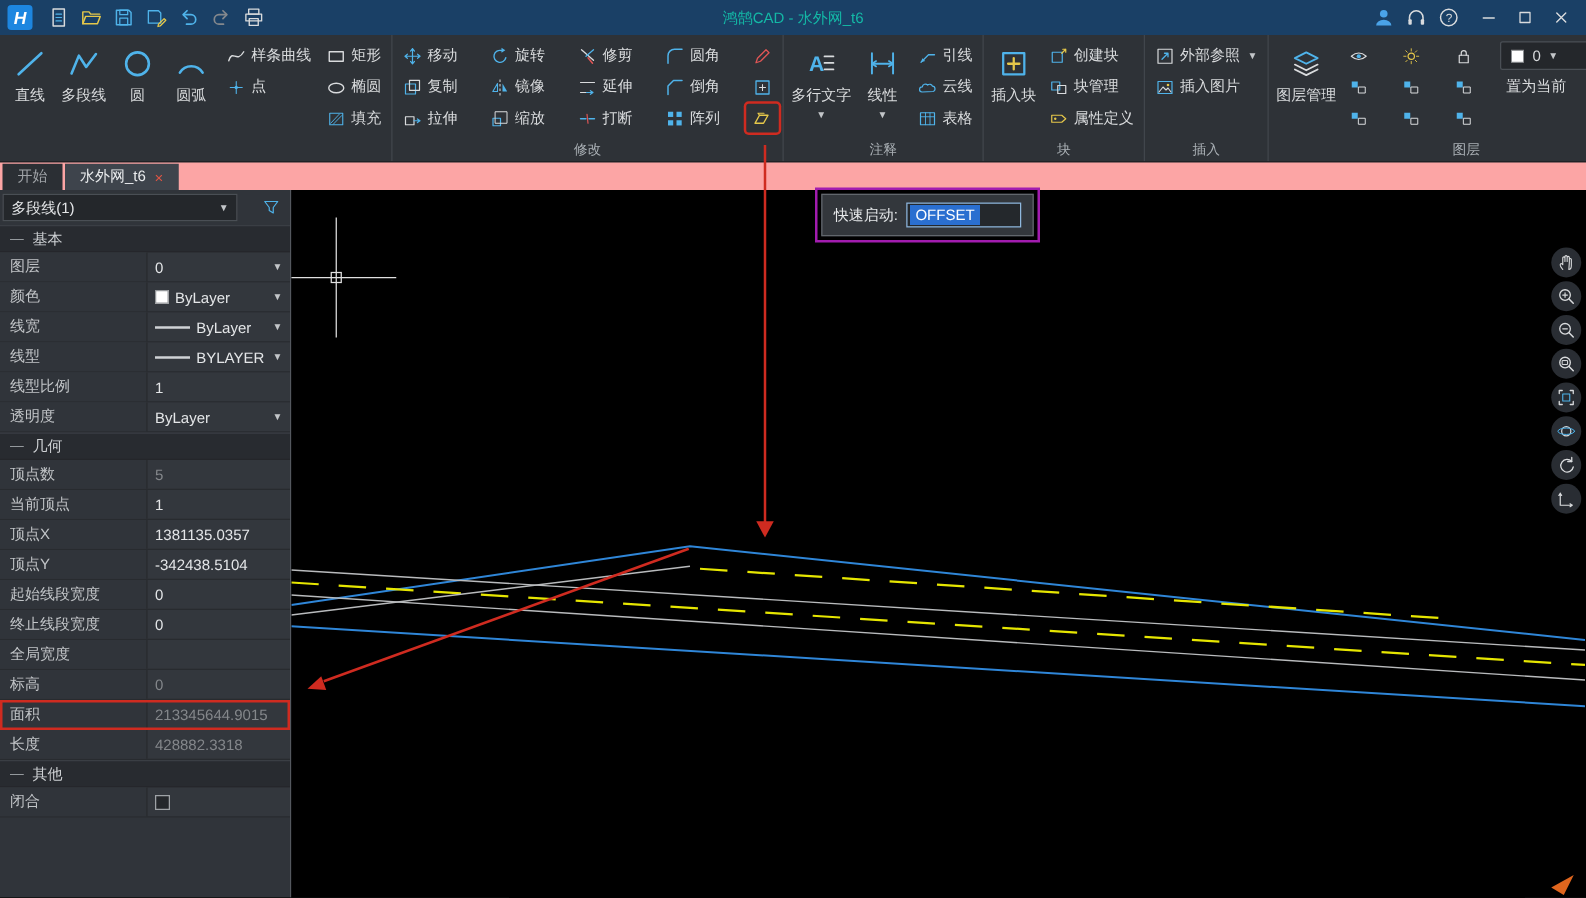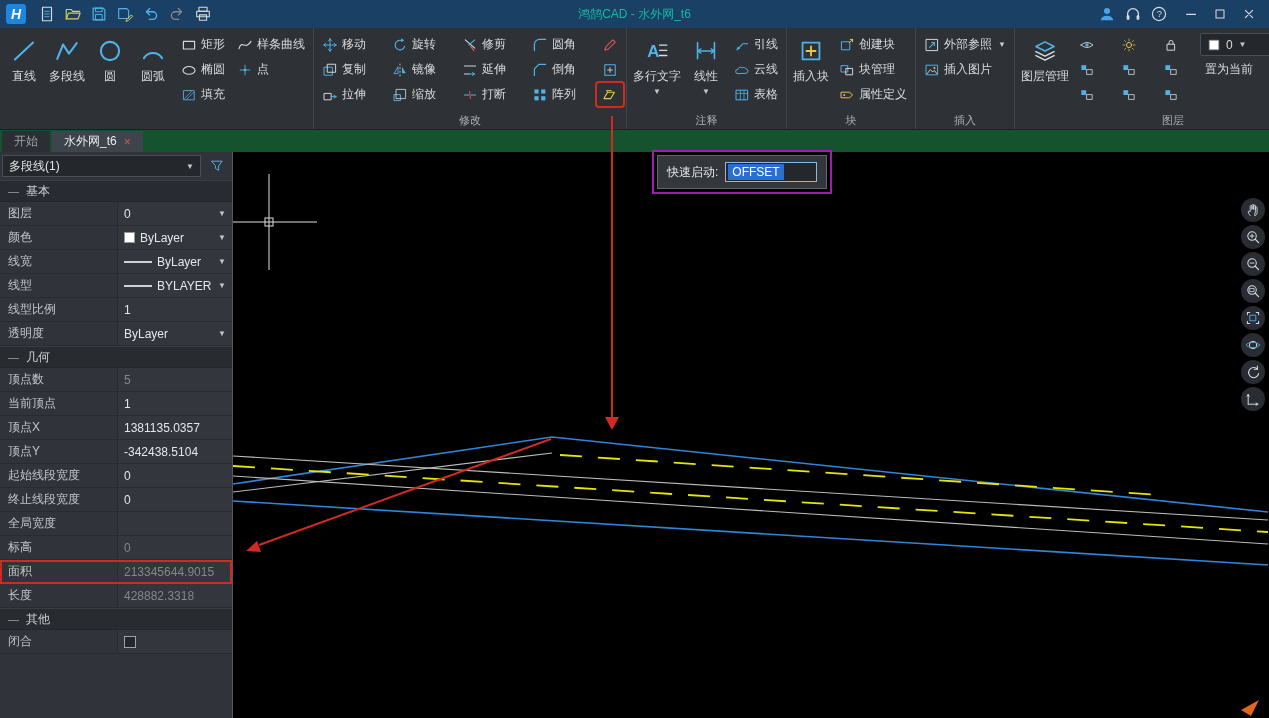--- a/index.html
+++ b/index.html
@@ -31,31 +31,31 @@
 .small-btn{display:flex;align-items:center;gap:4px;height:23px;padding:0 5px;border-radius:2px;white-space:nowrap;color:#d9dbdd;}
 .small-btn.wide{width:128px;background:#24272b;border:1px solid #4a4f55;border-radius:2px;}
 .rows-grid{display:flex;flex-direction:column;gap:2px;padding-top:3px;}
 .row-line{display:flex;gap:16px;align-items:center;}
 .caret{font-size:8px;color:#c3c6c9;margin-left:auto;}
 .small-btn .caret{margin-left:2px;}
 .red-box{box-shadow:0 0 0 2px #cf2b20;}
 .panel-stub{width:26px;display:flex;align-items:center;justify-content:center;border-right:none;}
 
 
-#tabstrip{height:22px;flex:0 0 22px;background:#14532d;display:flex;align-items:flex-end;padding-left:2px;gap:2px;}
+#tabstrip{height:22px;flex:0 0 22px;background:#fca5a5;display:flex;align-items:flex-end;padding-left:2px;gap:2px;}
 .tab{height:21px;display:flex;align-items:center;padding:0 12px;background:#2b2f34;color:#9ea2a6;gap:7px;}
 .tab.active{background:#3e444c;color:#e9ebed;}
 .tab-close{color:#e05544;font-size:12px;line-height:1;}
 
 
 #main{flex:1;display:flex;min-height:0;}
 
 
 #props{width:233px;flex:0 0 233px;background:#30343a;border-right:1px solid #54585e;display:flex;flex-direction:column;}
-.selector{height:28px;flex:0 0 28px;display:flex;align-items:center;padding:3px 2px;gap:3px;}
+.selector{height:28px;flex:0 0 28px;display:flex;align-items:center;padding:3px 2px;gap:14px;}
 .selector-dd{flex:1;height:22px;background:#24272b;border:1px solid #4a4f55;display:flex;align-items:center;padding:0 6px;color:#e3e5e7;}
 .sel-tool{width:26px;height:22px;display:flex;align-items:center;justify-content:center;border:1px solid transparent;border-radius:2px;}
 .sec-hdr{height:22px;background:#282b30;display:flex;align-items:center;gap:7px;padding:0 8px;color:#ced1d4;border-top:1px solid #3a3e44;border-bottom:1px solid #24262a;}
 .minus{color:#9ea2a6;font-size:11px;}
 .prow{height:24px;display:flex;background:#33373d;border-bottom:1px solid #282b2f;}
 .prow .pl{width:118px;flex:0 0 118px;padding:0 8px;display:flex;align-items:center;color:#c2c5c8;background:#30343a;border-right:1px solid #282b2f;white-space:nowrap;overflow:hidden;}
 .prow .pv{flex:1;display:flex;align-items:center;padding:0 6px;gap:5px;color:#e4e6e8;overflow:hidden;}
 .prow.readonly .pv{color:#84878b;}
 .hl-red{outline:2px solid #cf2b20;outline-offset:-2px;}
 .swatch-color{width:11px;height:11px;background:#fff;border:1px solid #94979a;flex:0 0 11px;}
@@ -241,20 +241,39 @@
                   </svg>
                 </span>
               </div>
               <div class="big-label">圆弧</div>
             </div>
           </div>
           <div class="small-col">
             <div class="small-btn">
               <span class="icon" style="display: flex; align-items: center;">
                 <svg width="16" height="16" viewBox="0 0 20 20">
+                  <path d="M2.5 14.5C6 2.5 10.5 17.5 17.5 5.5" fill="none" stroke="#d9dbdd" stroke-width="1.4" stroke-linecap="round" stroke-linejoin="round"></path>
+                </svg>
+              </span>
+              <span class="sb-label">样条曲线</span>
+            </div>
+            <div class="small-btn">
+              <span class="icon" style="display: flex; align-items: center;">
+                <svg width="16" height="16" viewBox="0 0 20 20">
+                  <path d="M10 4V16M4 10H16" fill="none" stroke="#4fb3ea" stroke-width="1.1" stroke-linecap="round" stroke-linejoin="round"></path>
+                  <circle cx="10" cy="10" r="1.7" fill="#4fb3ea"></circle>
+                </svg>
+              </span>
+              <span class="sb-label">点</span>
+            </div>
+          </div>
+          <div class="small-col">
+            <div class="small-btn">
+              <span class="icon" style="display: flex; align-items: center;">
+                <svg width="16" height="16" viewBox="0 0 20 20">
                   <rect x="3" y="5.5" width="14" height="9.5" fill="none" stroke="#d9dbdd" stroke-width="1.4" stroke-linecap="round" stroke-linejoin="round"></rect>
                 </svg>
               </span>
               <span class="sb-label">矩形</span>
             </div>
             <div class="small-btn">
               <span class="icon" style="display: flex; align-items: center;">
                 <svg width="16" height="16" viewBox="0 0 20 20">
                   <ellipse cx="10" cy="10.5" rx="7.5" ry="4.8" fill="none" stroke="#d9dbdd" stroke-width="1.4" stroke-linecap="round" stroke-linejoin="round"></ellipse>
                 </svg>
@@ -262,39 +281,20 @@
               <span class="sb-label">椭圆</span>
             </div>
             <div class="small-btn">
               <span class="icon" style="display: flex; align-items: center;">
                 <svg width="16" height="16" viewBox="0 0 20 20">
                   <rect x="3.5" y="4.5" width="13" height="11.5" fill="none" stroke="#4fb3ea" stroke-width="1.1" stroke-linecap="round" stroke-linejoin="round"></rect>
                   <path d="M4.5 14.5 13 5.5M7 15.5 15.5 6.8" fill="none" stroke="#4fb3ea" stroke-width="0.9" stroke-linecap="round" stroke-linejoin="round"></path>
                 </svg>
               </span>
               <span class="sb-label">填充</span>
-            </div>
-          </div>
-          <div class="small-col">
-            <div class="small-btn">
-              <span class="icon" style="display: flex; align-items: center;">
-                <svg width="16" height="16" viewBox="0 0 20 20">
-                  <path d="M2.5 14.5C6 2.5 10.5 17.5 17.5 5.5" fill="none" stroke="#d9dbdd" stroke-width="1.4" stroke-linecap="round" stroke-linejoin="round"></path>
-                </svg>
-              </span>
-              <span class="sb-label">样条曲线</span>
-            </div>
-            <div class="small-btn">
-              <span class="icon" style="display: flex; align-items: center;">
-                <svg width="16" height="16" viewBox="0 0 20 20">
-                  <path d="M10 4V16M4 10H16" fill="none" stroke="#4fb3ea" stroke-width="1.1" stroke-linecap="round" stroke-linejoin="round"></path>
-                  <circle cx="10" cy="10" r="1.7" fill="#4fb3ea"></circle>
-                </svg>
-              </span>
-              <span class="sb-label">点</span>
             </div>
           </div>
         </div>
       </div>
       <div class="panel">
         <div class="panel-body">
           <div class="rows-grid">
             <div class="row-line">
               <div class="small-btn">
                 <span class="icon" style="display: flex; align-items: center;">

